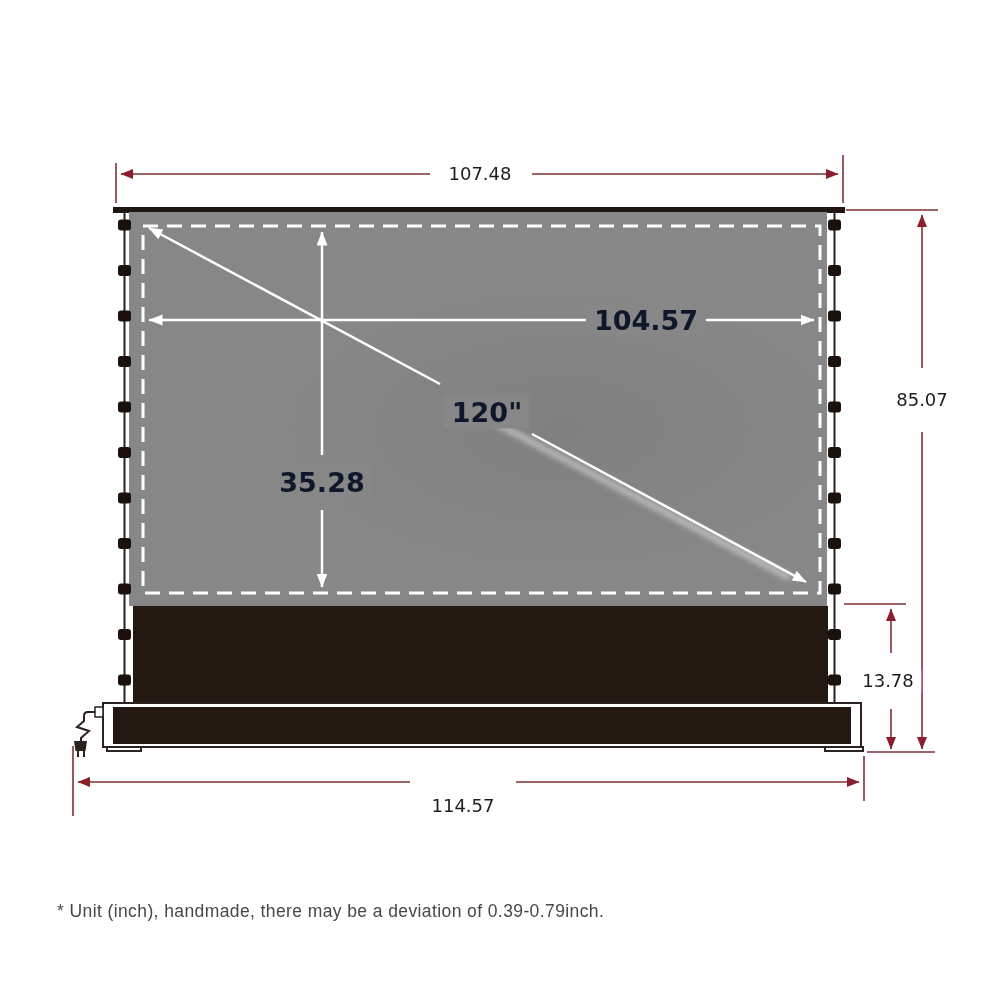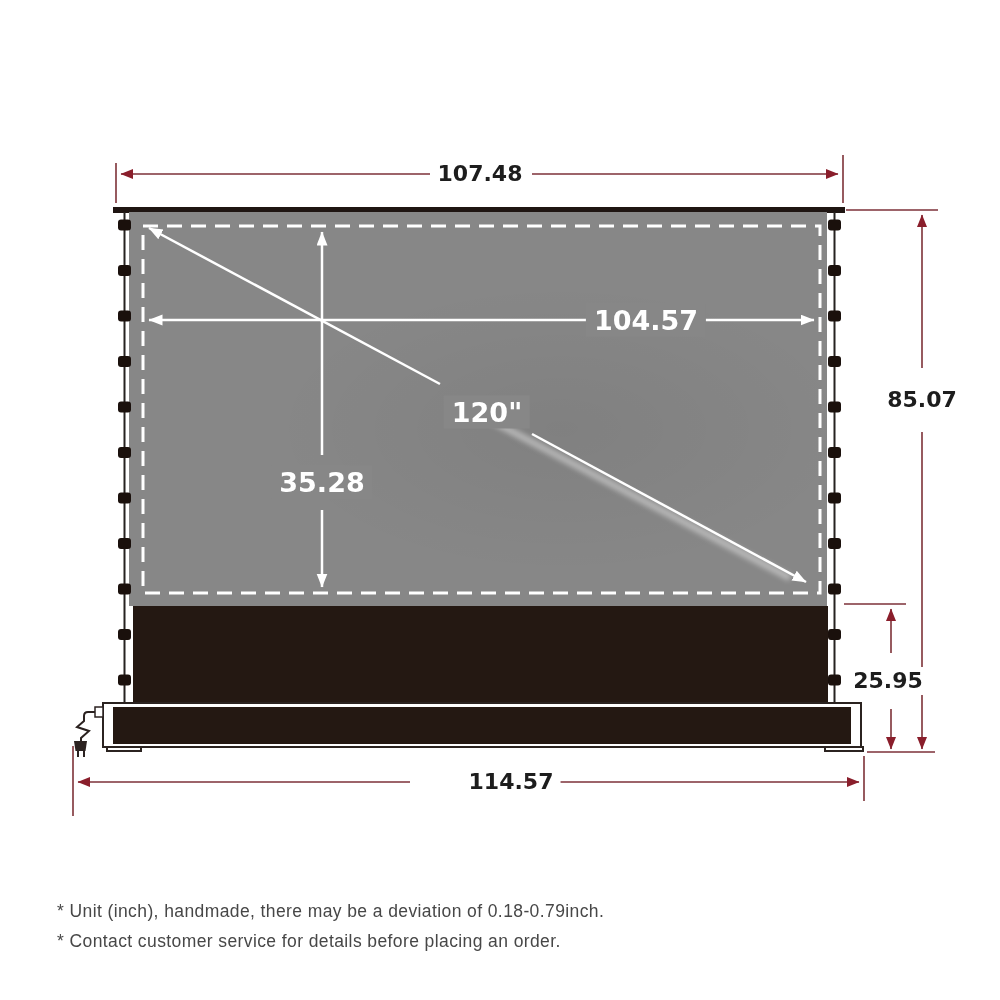--- a/index.html
+++ b/index.html
@@ -36,26 +36,26 @@
   .foot-left{left:106px;width:36px;}
   .foot-right{left:824px;width:40px;}
   .overlay{left:0;top:0;width:1000px;height:1000px;}
   
   .dim{
     transform:translate(-50%,-50%);
     white-space:nowrap;line-height:1;
   }
   .dim-dark{
     font-family:"DejaVu Sans","Liberation Sans",sans-serif;
-    font-size:22px;font-weight:700;color:var(--c-dark-text,#1d1d1d);
+    font-size:18px;font-weight:400;color:var(--c-dark-text,#1d1d1d);
     background:var(--c-background,#fff);padding:3px 7px;
   }
   .dim-light{
     font-family:"DejaVu Sans","Liberation Sans",sans-serif;
-    font-size:27px;font-weight:700;color:#ffffff;
+    font-size:27px;font-weight:700;color:#0f172a;
     background:var(--c-screen-gray,#878787);padding:3px 8px;
   }
   
   .notes{left:57px;top:901px;}
   .notes p{
     margin:0 0 9px 0;font-size:17.5px;letter-spacing:0.4px;
     color:var(--c-note-text,#474747);
   }
 </style>
 </head>
@@ -179,22 +179,21 @@
   <div class="abs dim dim-dark" style="left:480px;top:174px;">107.48</div>
 
   <div class="abs dim dim-light" style="left:646px;top:320px;">104.57</div>
 
   <div class="abs dim dim-light" style="left:487px;top:412px;">120"</div>
 
   <div class="abs dim dim-light" style="left:322px;top:482px;">35.28</div>
 
   <div class="abs dim dim-dark" style="left:922px;top:400px;">85.07</div>
 
-  <div class="abs dim dim-dark" style="left:888px;top:681px;">25.95</div>
+  <div class="abs dim dim-dark" style="left:888px;top:681px;">13.78</div>
 
-  <div class="abs dim dim-dark" style="left:463px;top:782px;margin-left:48px;">114.57</div>
+  <div class="abs dim dim-dark" style="left:463px;top:806px;">114.57</div>
 
   <div class="abs notes">
-    <p>* Unit (inch), handmade, there may be a deviation of 0.18-0.79inch.</p>
-    <p>* Contact customer service for details before placing an order.</p>
+    <p>* Unit (inch), handmade, there may be a deviation of 0.39-0.79inch.</p>
   </div>
 
 </div>
 
 </body></html>

